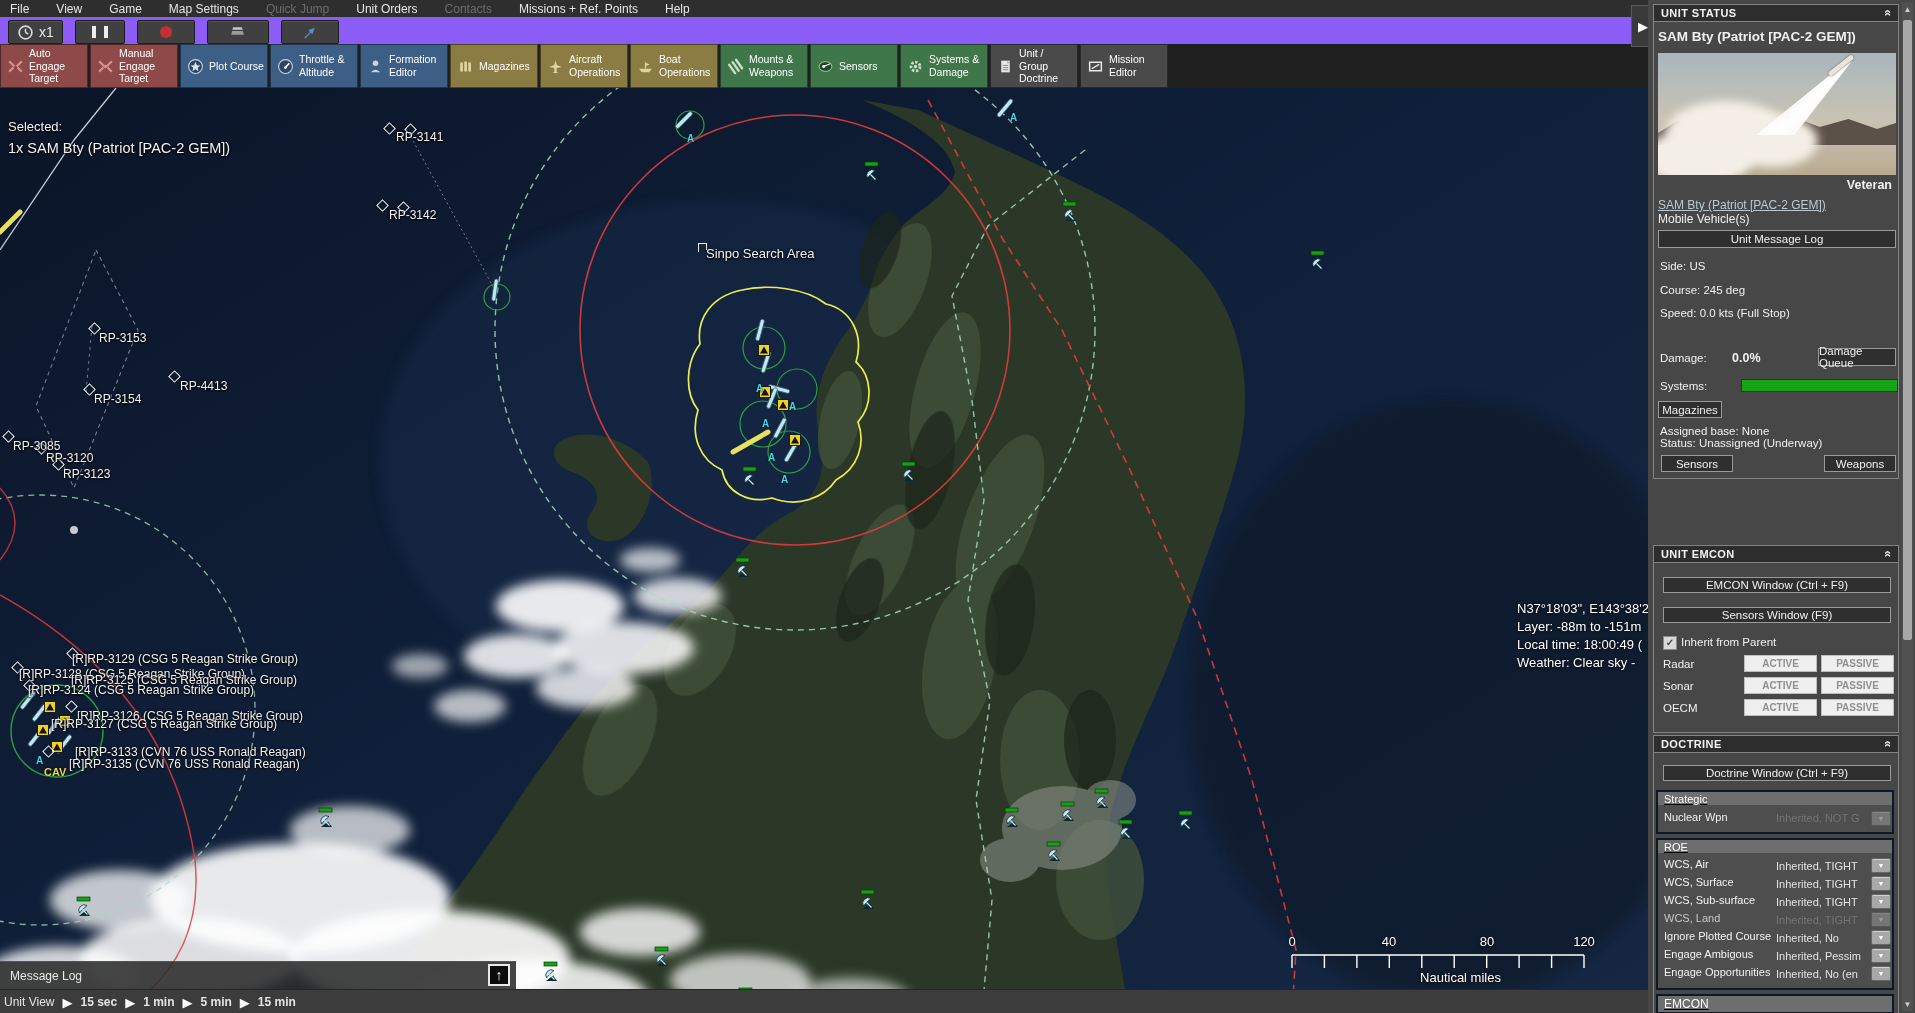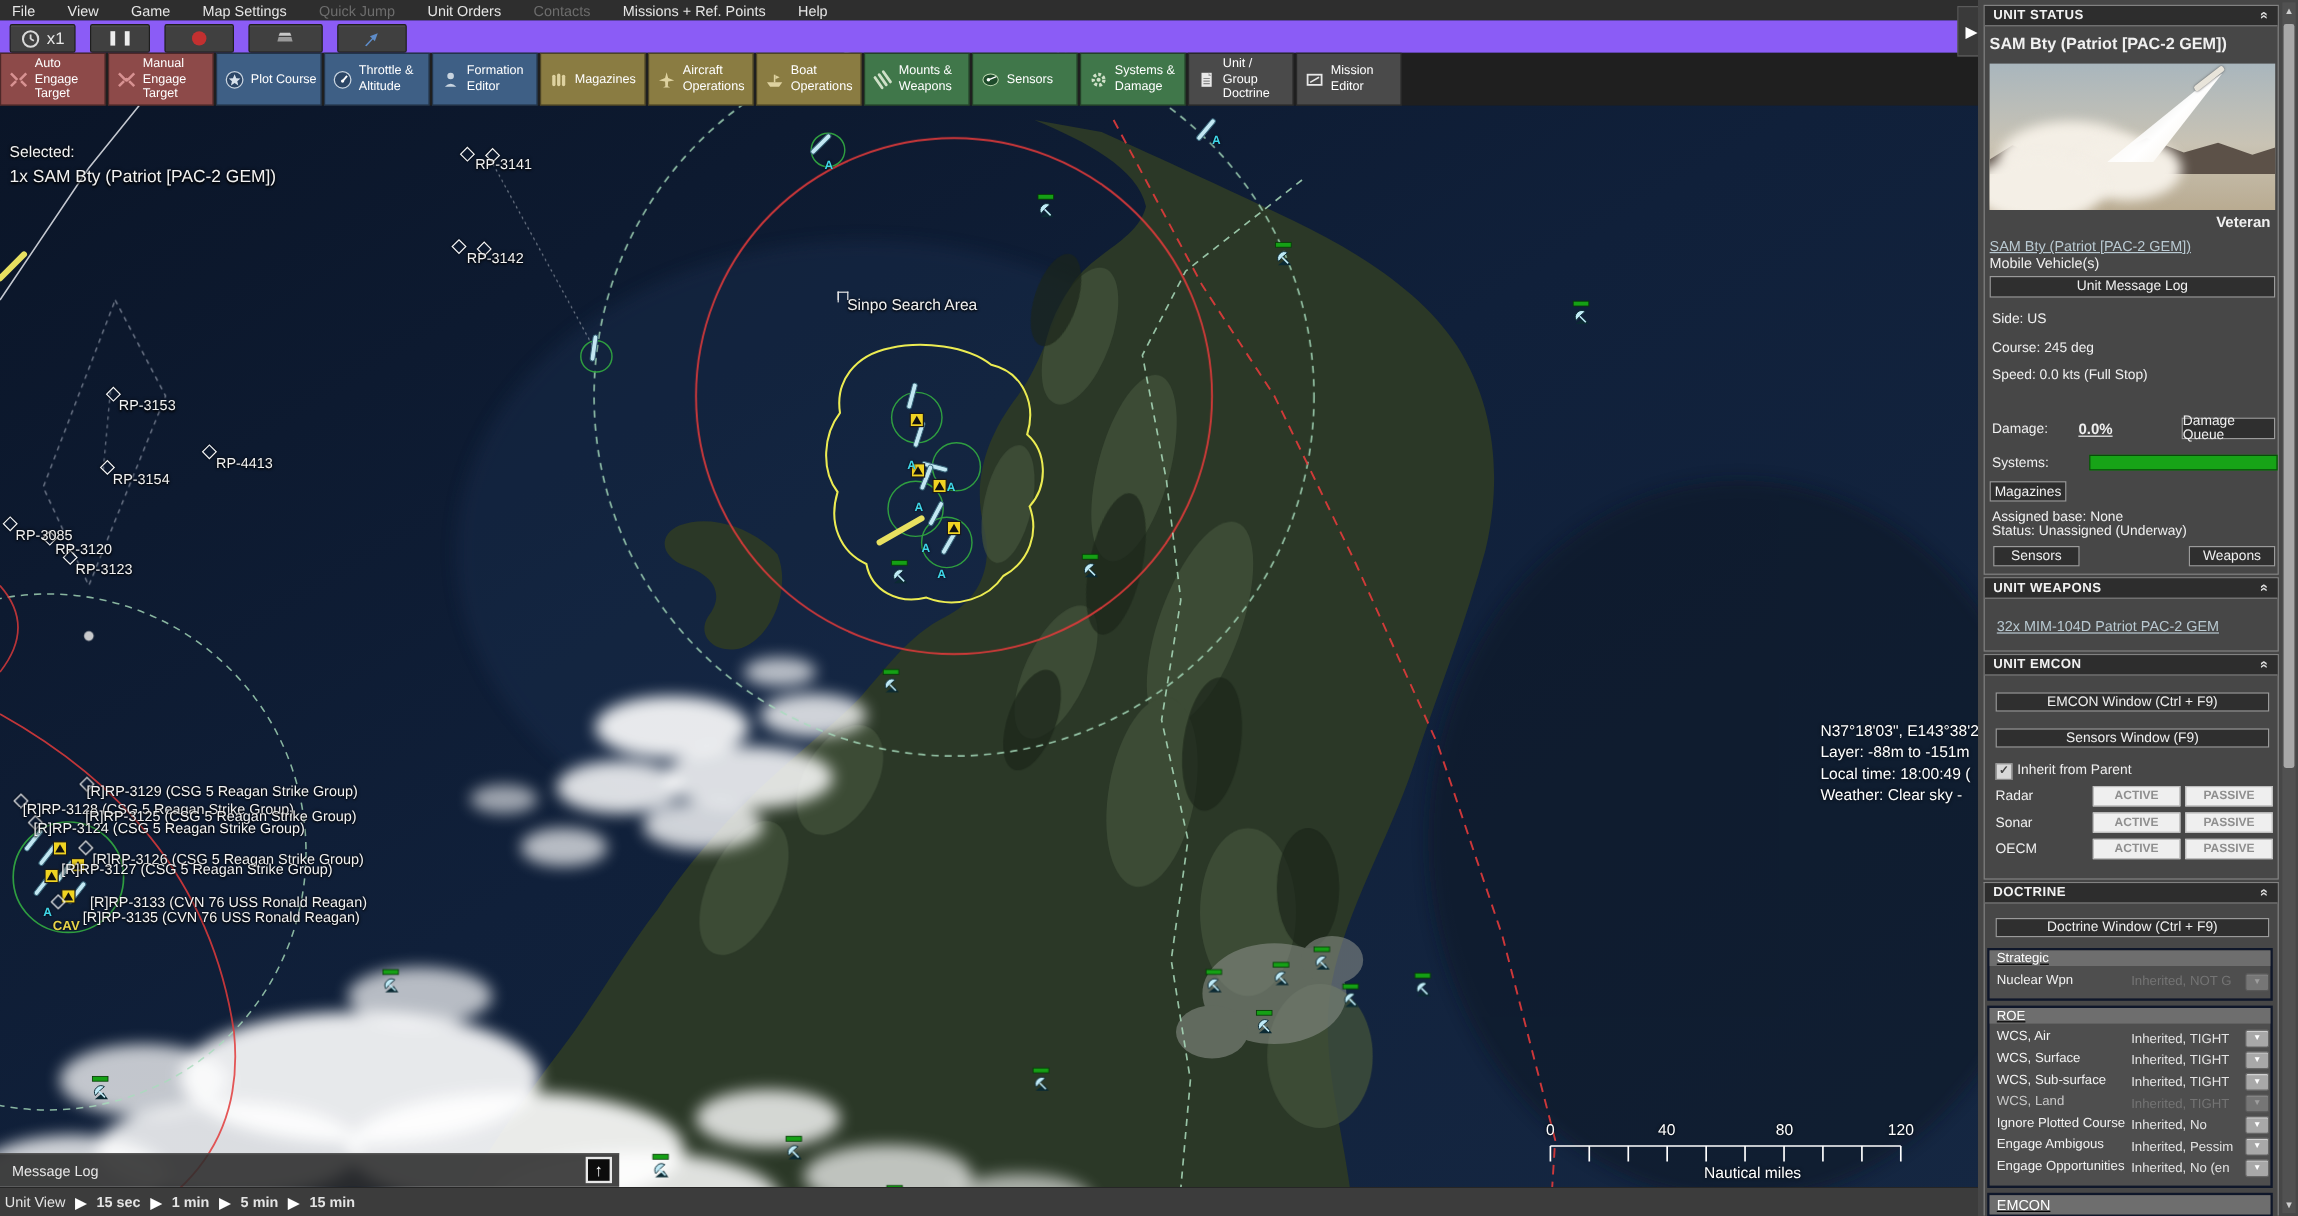--- a/index.html
+++ b/index.html
@@ -535,38 +535,31 @@
         <div class="missile-body"></div>
       </div>
       <div class="sbtext" style="right:6px;top:173px;font-weight:bold;font-size:12.5px;">Veteran</div>
       <div class="sblink" style="left:4px;top:193px;">SAM Bty (Patriot [PAC-2 GEM])</div>
       <div class="sbtext" style="left:4px;top:207px;font-size:12px;">Mobile Vehicle(s)</div>
       <div class="sbbtn" style="left:4px;top:225px;width:238px;height:18px;">Unit Message Log</div>
       <div class="sbtext" style="left:6px;top:255px;">Side: US</div>
       <div class="sbtext" style="left:6px;top:279px;">Course: 245 deg</div>
       <div class="sbtext" style="left:6px;top:302px;">Speed: 0.0 kts (Full Stop)</div>
       <div class="sbtext" style="left:6px;top:347px;">Damage:</div>
-      <div class="sbtext" style="left:78px;top:346px;font-weight:bold;font-size:12.5px;text-decoration:underline;">0.0%</div>
+      <div class="sbtext" style="left:78px;top:346px;font-weight:bold;font-size:12.5px;">0.0%</div>
       <div class="sbbtn" style="left:164px;top:343px;width:78px;height:18px;">Damage Queue</div>
       <div class="sbtext" style="left:6px;top:375px;">Systems:</div>
       <div class="sysbar" style="left:87px;top:374px;width:155px;height:11px;"></div>
       <div class="sbbtn" style="left:4px;top:396px;width:64px;height:17px;">Magazines</div>
       <div class="sbtext" style="left:6px;top:420px;">Assigned base: None</div>
       <div class="sbtext" style="left:6px;top:432px;">Status: Unassigned (Underway)</div>
       <div class="sbbtn" style="left:7px;top:450px;width:72px;height:17px;">Sensors</div>
       <div class="sbbtn" style="left:170px;top:450px;width:72px;height:17px;">Weapons</div>
     </div>
 
-    <div class="section" style="top:481px;height:62px;">
-      <div class="phead">
-        <span>UNIT WEAPONS</span>
-          <span class="chev">«</span>
-      </div>
-      <div class="sblink" style="left:10px;top:33px;">32x MIM-104D Patriot PAC-2 GEM</div>
-    </div>
 
     <div class="section" style="top:545px;height:188px;">
       <div class="phead">
         <span>UNIT EMCON</span>
           <span class="chev">«</span>
       </div>
       <div class="sbbtn" style="left:9px;top:31px;width:228px;height:16px;">EMCON Window (Ctrl + F9)</div>
       <div class="sbbtn" style="left:9px;top:61px;width:228px;height:16px;">Sensors Window (F9)</div>
       <div class="cbx" style="left:9px;top:90px;">✓</div>
       <div class="sbtext" style="left:27px;top:90px;">Inherit from Parent</div>

